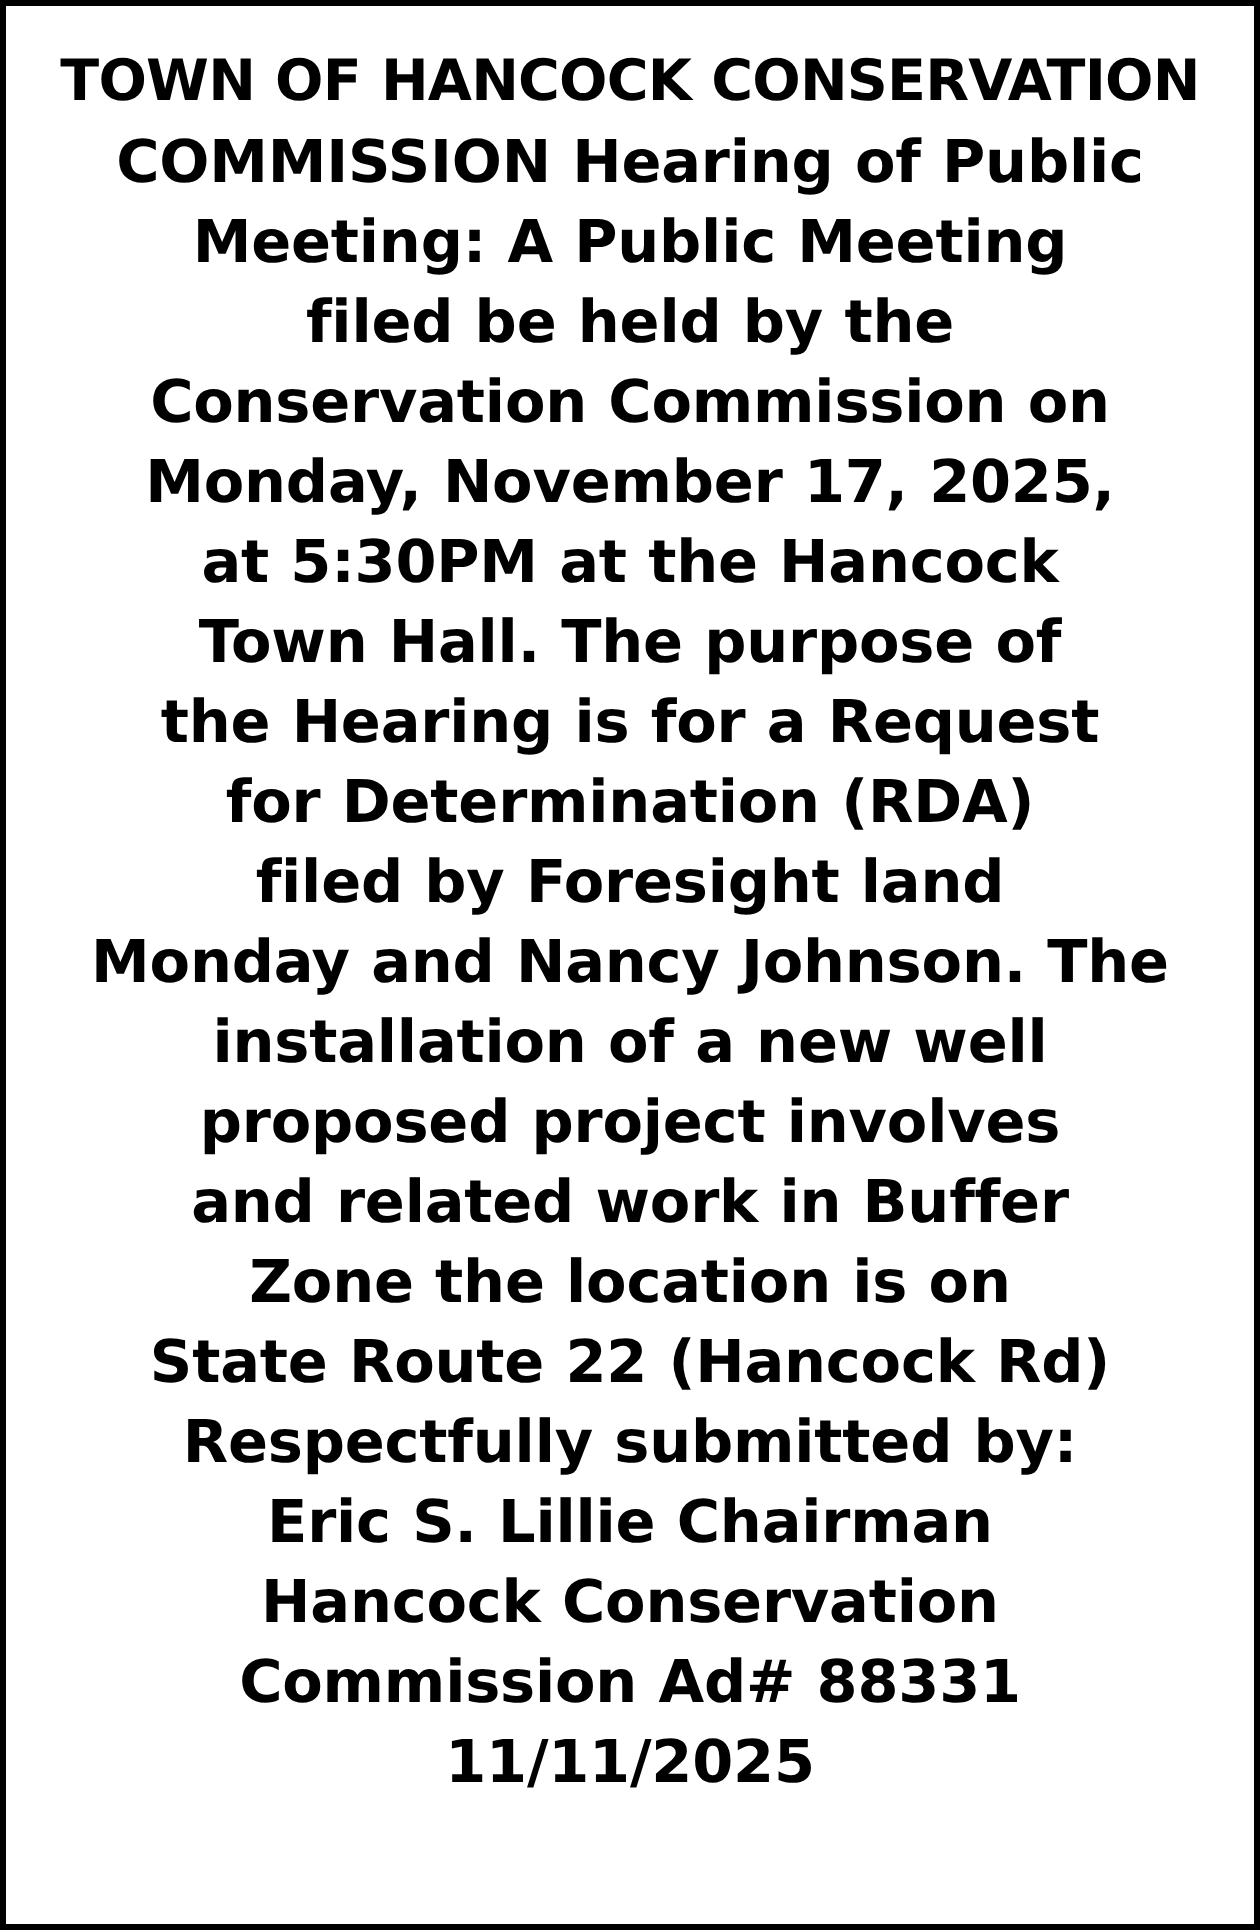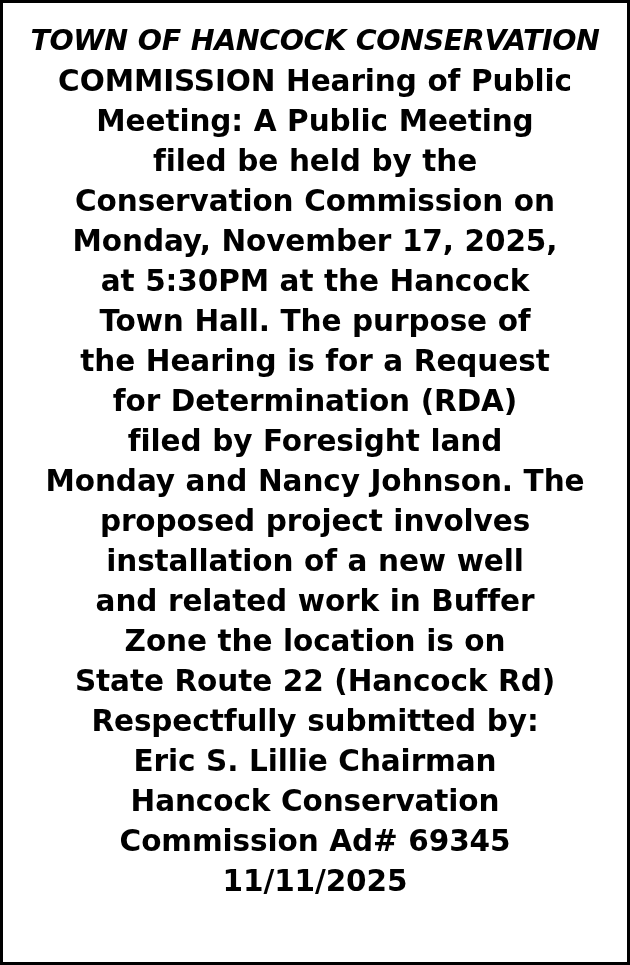--- a/index.html
+++ b/index.html
@@ -30,44 +30,43 @@
     letter-spacing: -0.1px;
     word-spacing: 0.5px;
   }
   .line {
     display: block;
     white-space: nowrap;
   }
   .line-first {
     font-size: 28.5px;
     letter-spacing: -0.4px;
-    font-style: italic;
   }
 </style>
 </head>
 <body>
 
 <div id="notice">
   <div class="notice-body">
     <span class="line line-first">TOWN OF HANCOCK CONSERVATION</span>
     <span class="line">COMMISSION Hearing of Public</span>
     <span class="line">Meeting: A Public Meeting</span>
     <span class="line">filed be held by the</span>
     <span class="line">Conservation Commission on</span>
     <span class="line">Monday, November 17, 2025,</span>
     <span class="line">at 5:30PM at the Hancock</span>
     <span class="line">Town Hall. The purpose of</span>
     <span class="line">the Hearing is for a Request</span>
     <span class="line">for Determination (RDA)</span>
     <span class="line">filed by Foresight land</span>
     <span class="line">Monday and Nancy Johnson. The</span>
+    <span class="line">installation of a new well</span>
     <span class="line">proposed project involves</span>
-    <span class="line">installation of a new well</span>
     <span class="line">and related work in Buffer</span>
     <span class="line">Zone the location is on</span>
     <span class="line">State Route 22 (Hancock Rd)</span>
     <span class="line">Respectfully submitted by:</span>
     <span class="line">Eric S. Lillie Chairman</span>
     <span class="line">Hancock Conservation</span>
-    <span class="line">Commission  Ad# 69345</span>
+    <span class="line">Commission  Ad# 88331</span>
     <span class="line">11/11/2025</span>
   </div>
 </div>
 
 </body></html>

